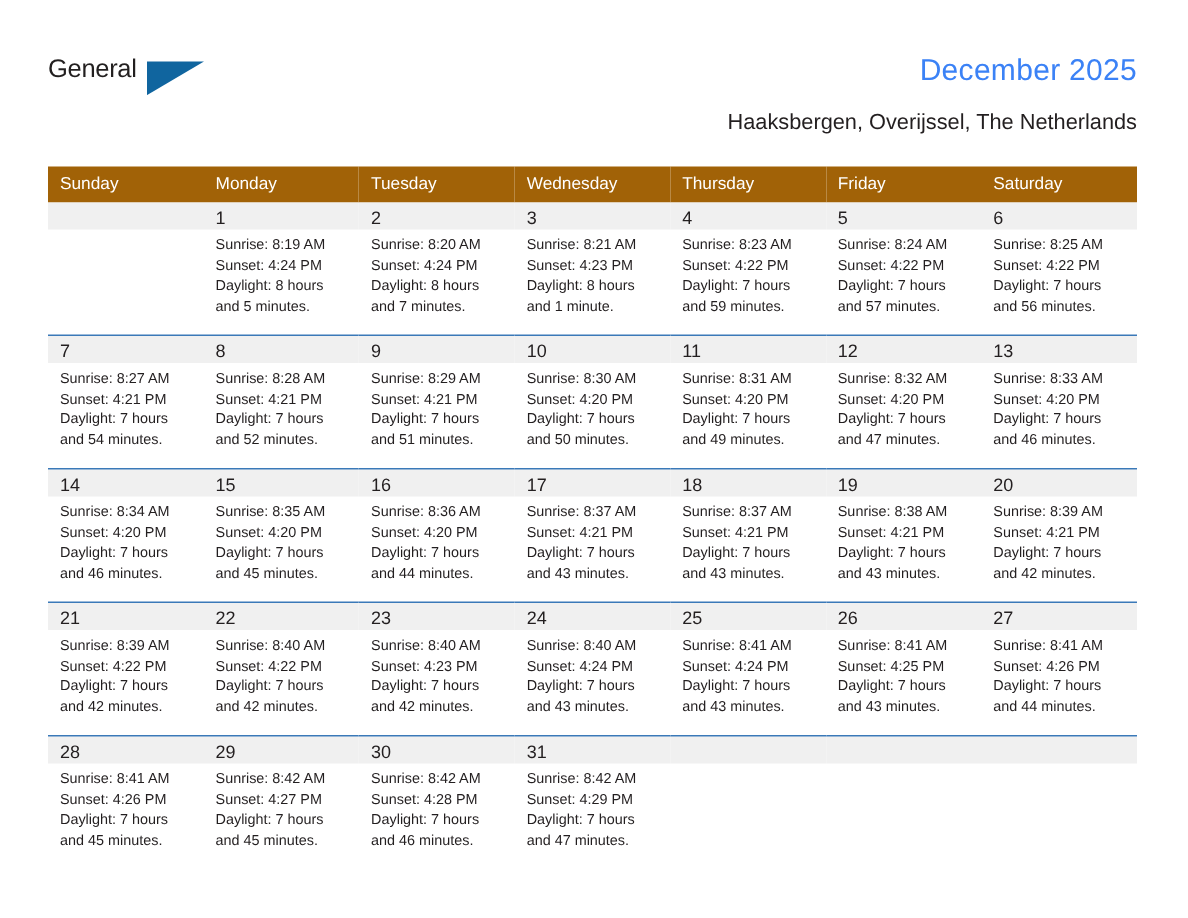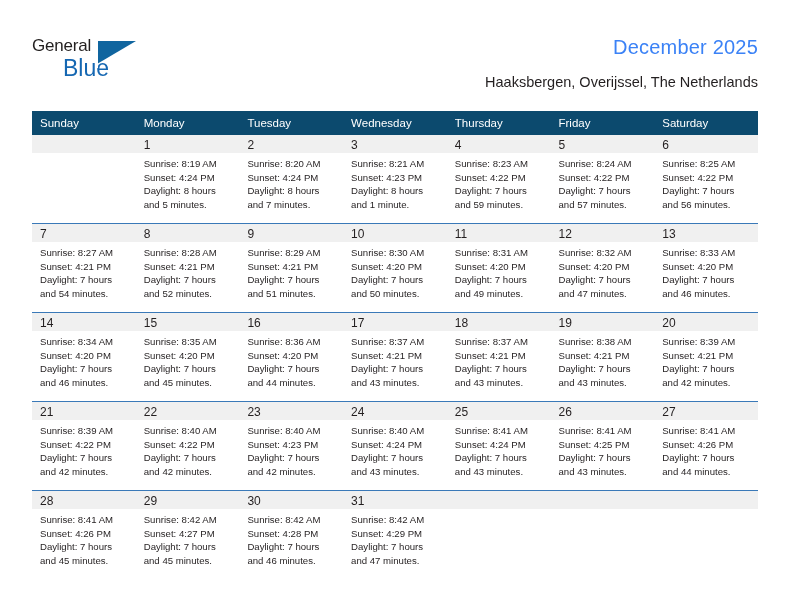--- a/index.html
+++ b/index.html
@@ -83,21 +83,21 @@
   }
 
   
   .calendar {
     margin: 19px 34px 0 32px;
     width: 726px;
     border-collapse: collapse;
     table-layout: fixed;
   }
   .calendar th {
-    background: #0c4a6e;
+    background: #a16207;
     color: #ffffff;
     font-size: 11.5px;
     font-weight: normal;
     text-align: left;
     padding: 6px 0 6px 8px;
     height: 19px;
     box-sizing: border-box;
   }
   .calendar td {
     vertical-align: top;
@@ -133,21 +133,20 @@
 </style>
 </head>
 <body>
 
 <div class="page-header">
 
   <div class="brand">
     <div class="brand-row1">General</div>
     <div class="brand-flag"></div>
     <div class="brand-tick"></div>
-    <div class="brand-row2">Blue</div>
   </div>
 
   <div class="title-block">
     <div class="cal-title">December 2025</div>
     <div class="cal-subtitle">Haaksbergen, Overijssel, The Netherlands</div>
   </div>
 
 </div>
 
 <table class="calendar">

